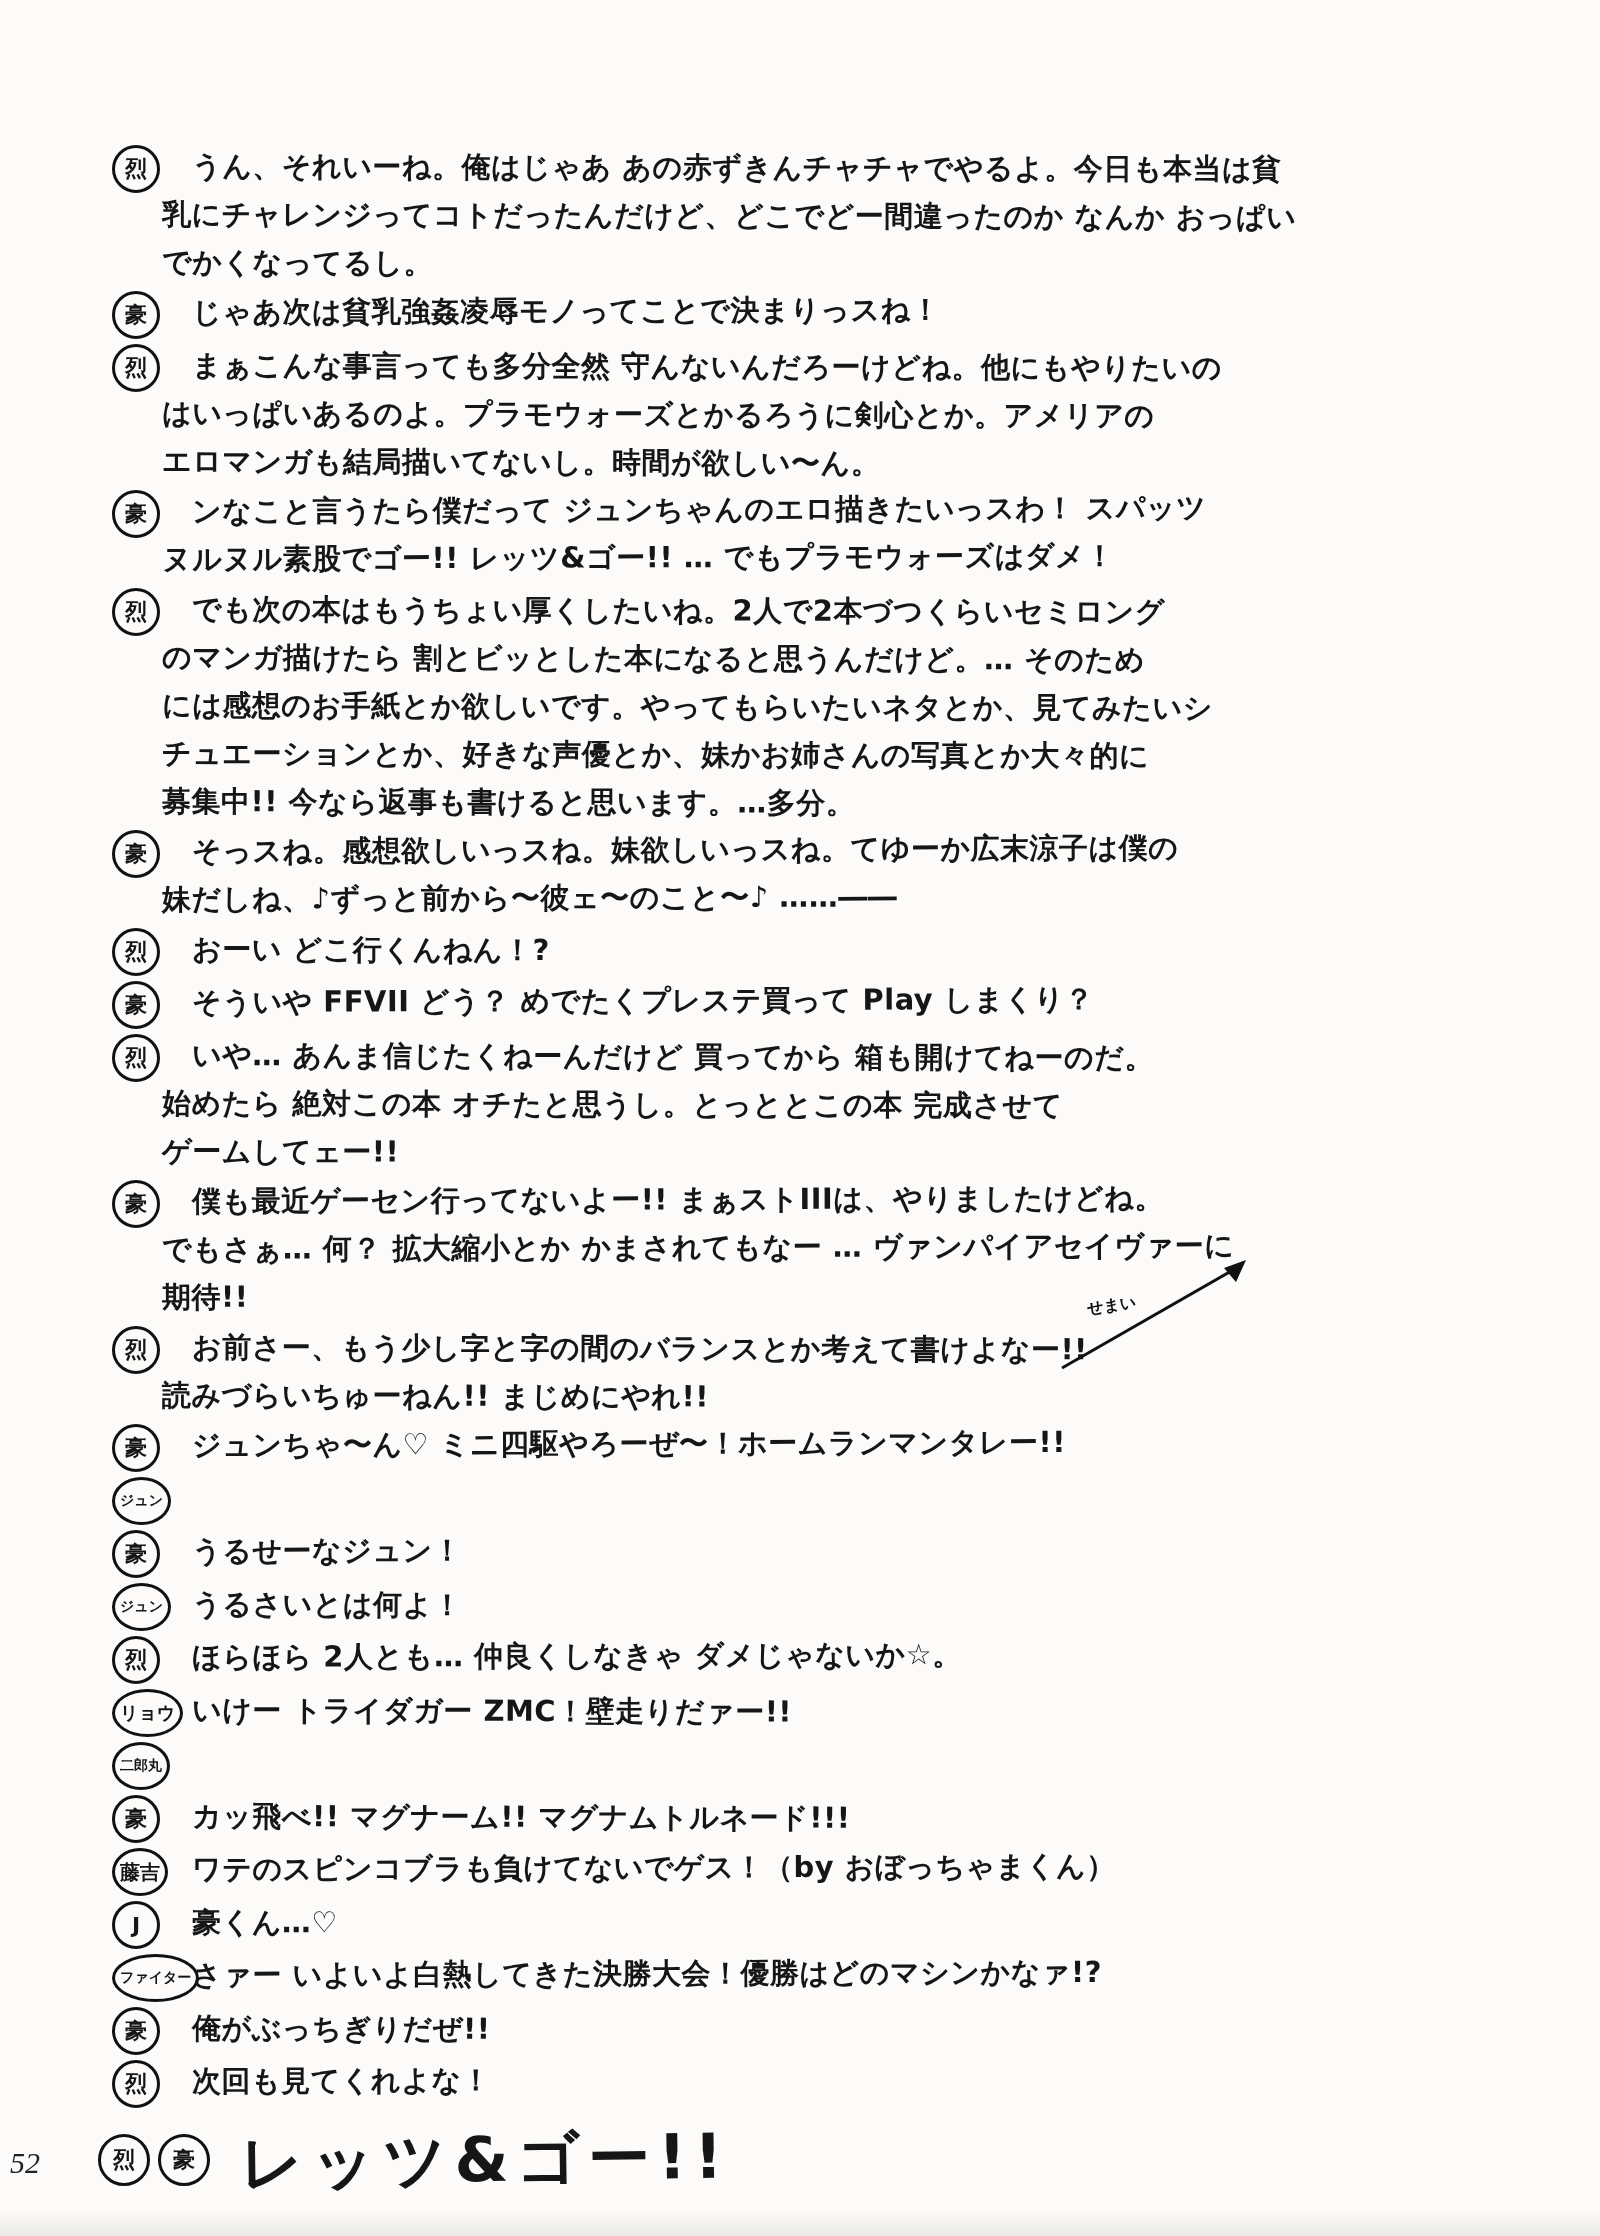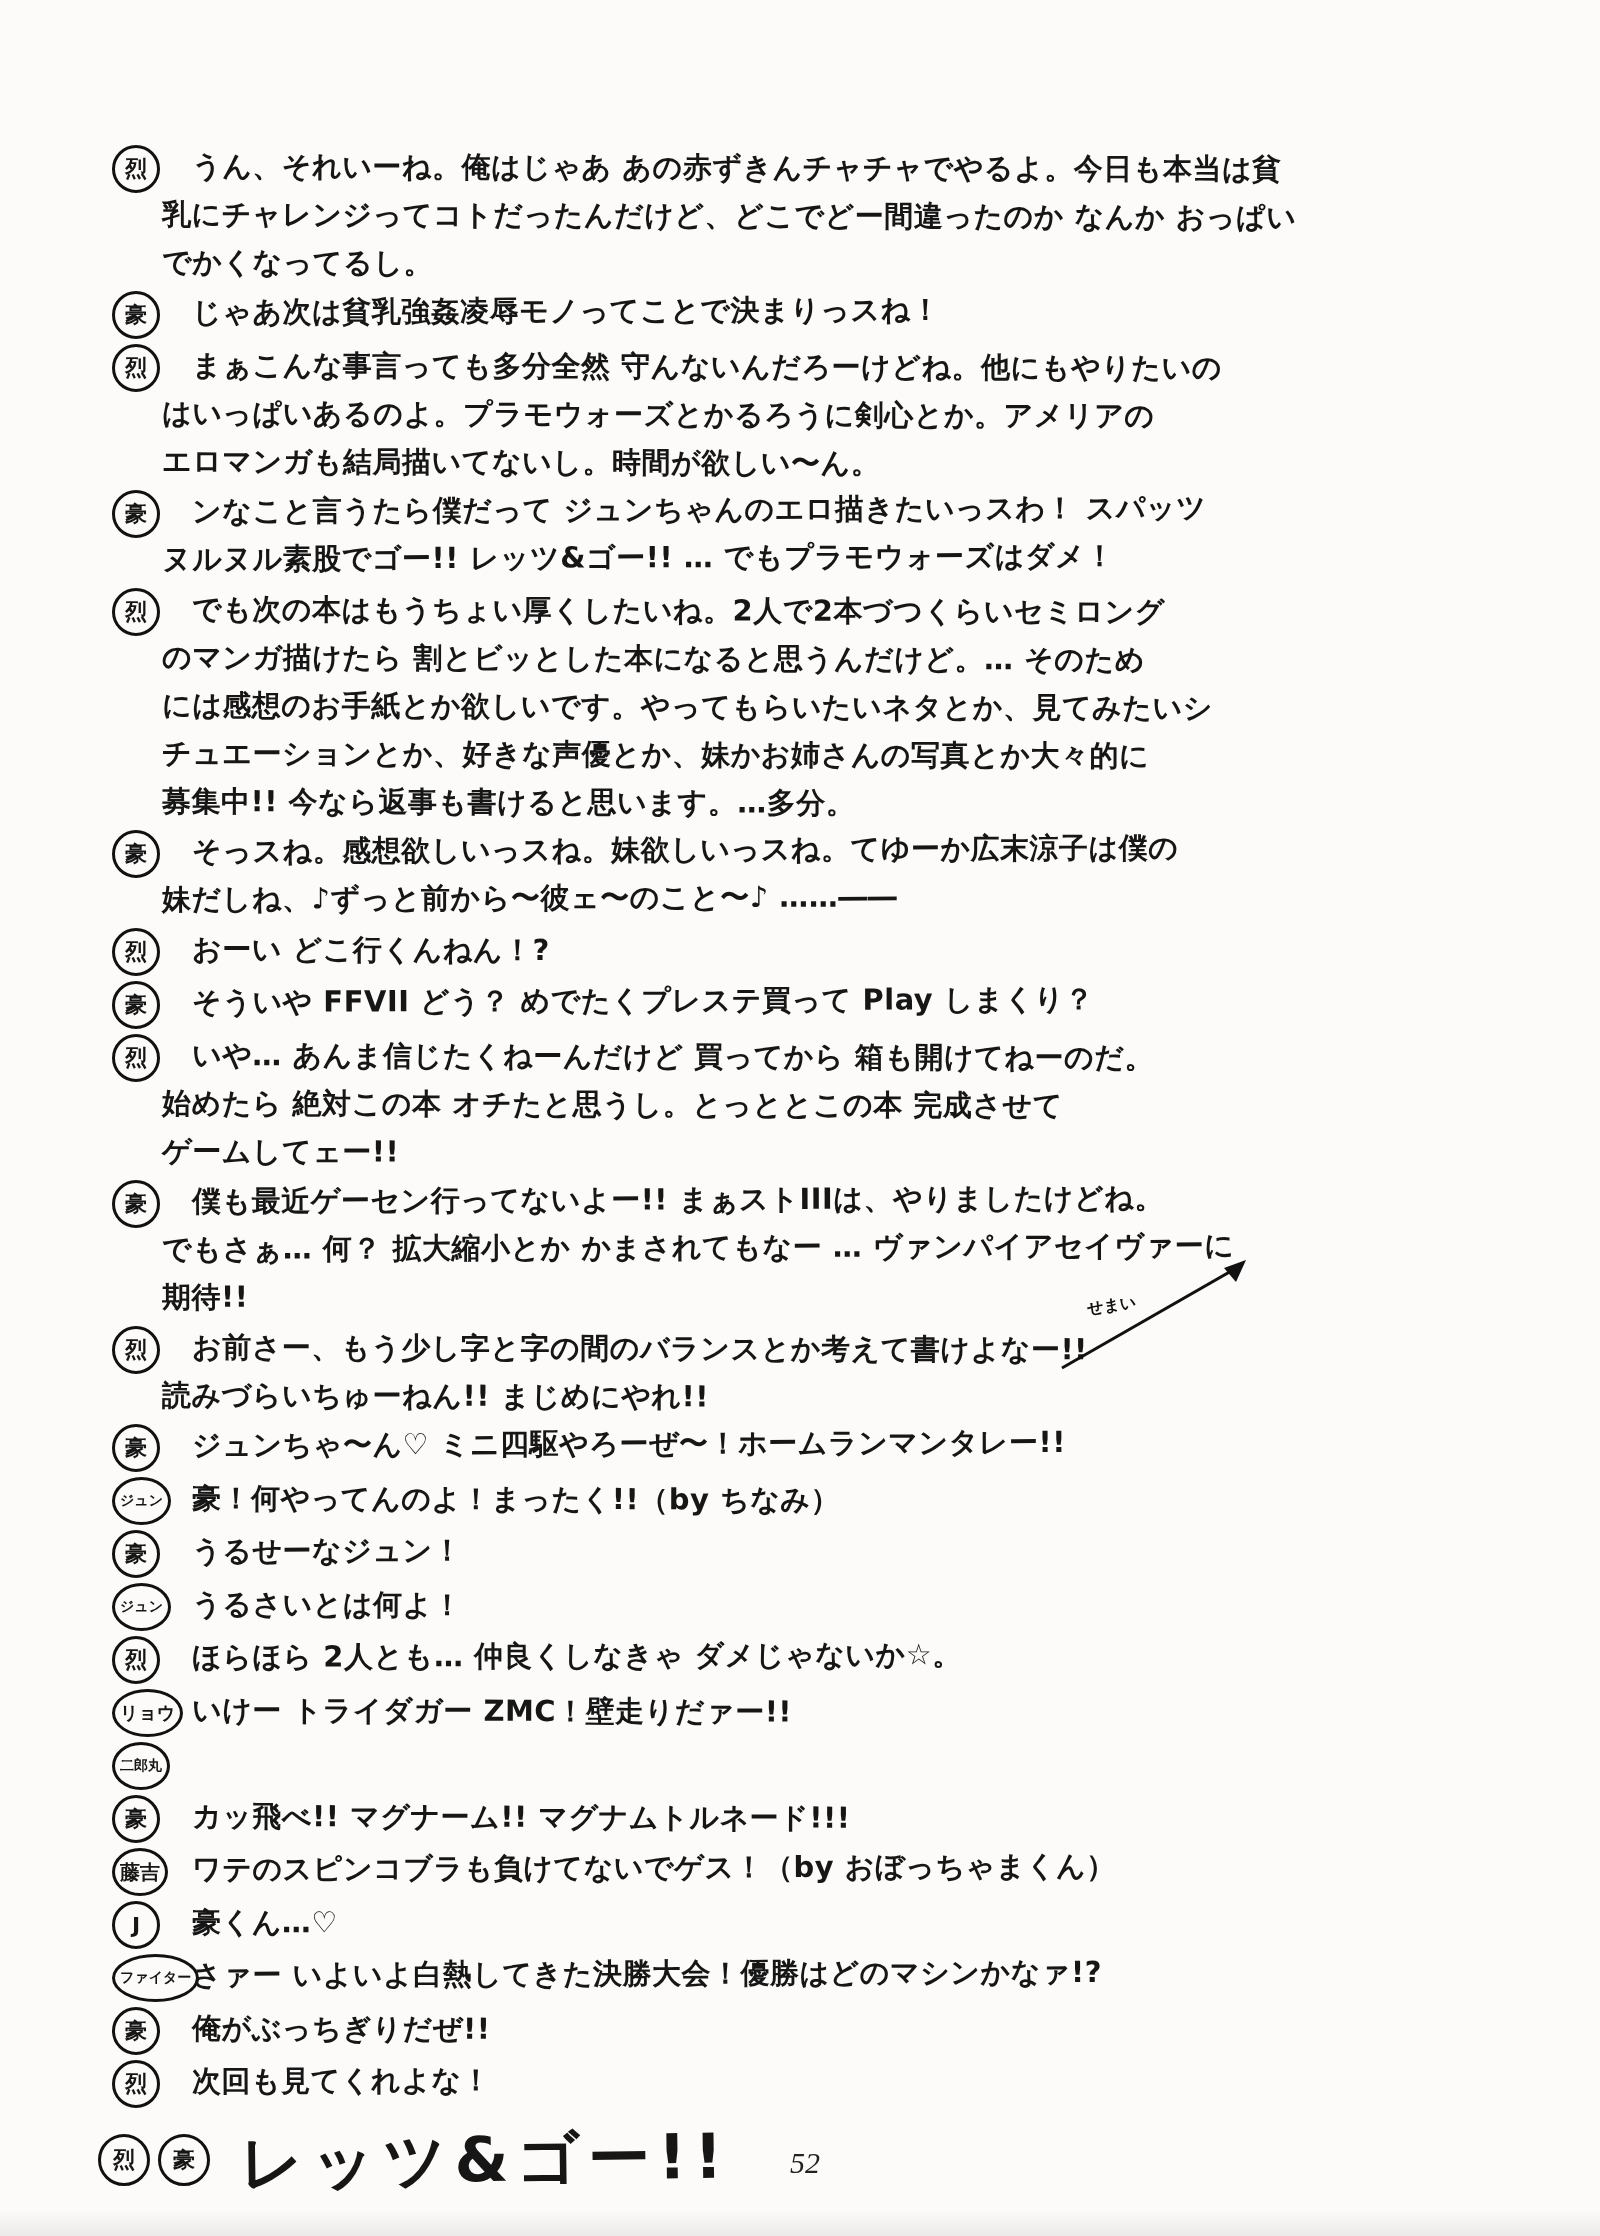--- a/index.html
+++ b/index.html
@@ -44,21 +44,21 @@
     font-size:62px;font-weight:900;letter-spacing:8px;
     transform:rotate(-0.8deg);margin-left:22px;white-space:nowrap;
   }
 
   .arrow{position:absolute;left:1040px;top:1248px;overflow:visible;}
   .arrow line{stroke:#111;stroke-width:3;}
   .arrow polygon{fill:#111;}
   .arrow text{font-size:16px;font-weight:bold;fill:#111;}
 
   .footer{
-    position:absolute;left:0;right:0;top:2146px;text-align:center;
+    position:absolute;left:0;right:0;top:2146px;text-align:left;
     font-family:"Liberation Serif",serif;font-style:italic;
     font-size:30px;color:#222;padding-left:10px;
   }
 </style>
 </head>
 <body>
 
 <div class="page">
 
   <div class="content">
@@ -183,23 +183,20 @@
       </div>
       <div class="lines">
             <div class="line">ジュンちゃ〜ん♡ ミニ四駆やろーぜ〜！ホームランマンタレー!!</div>
           </div>
     </div>
 
     <div class="entry">
       <div class="badge-col">
         <span class="badge" style="font-size: 14px;">ジュン</span>
       </div>
-      <div class="lines">
-            <div class="line">豪！何やってんのよ！まったく!!（by ちなみ）</div>
-          </div>
     </div>
 
     <div class="entry">
       <div class="badge-col">
         <span class="badge">豪</span>
       </div>
       <div class="lines">
             <div class="line">うるせーなジュン！</div>
           </div>
     </div>

